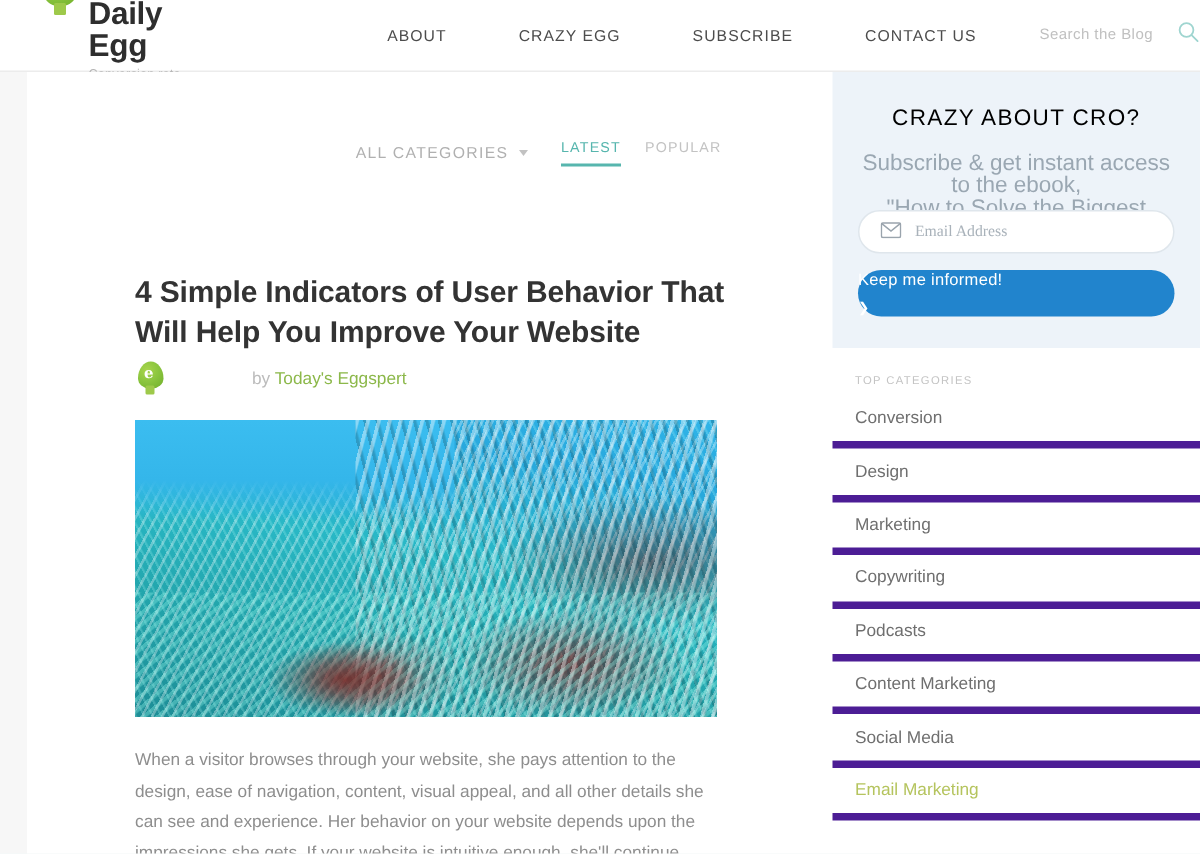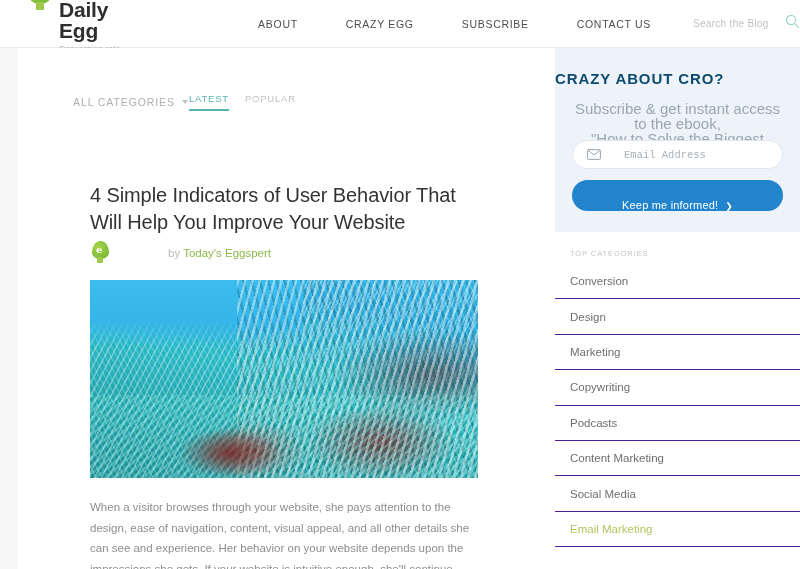--- a/index.html
+++ b/index.html
@@ -129,21 +129,22 @@
     height: 521px;
     background: #ffffff;
   }
 
   .filter-row {
     position: absolute;
     left: 55px; top: 45px;
     width: 408px;
     display: flex;
     align-items: center;
-    justify-content: flex-start;
+    justify-content: flex-end;
+    gap: 21px;
   }
   .all-categories {
     display: flex;
     align-items: center;
     font-size: 10.5px;
     letter-spacing: 0.9px;
     color: #b0b0b0;
     cursor: pointer;
   }
   .chev {
@@ -177,21 +178,21 @@
     background: #57b6ae;
   }
 
   .post-title {
     position: absolute;
     left: 72px; top: 134px;
     width: 395px;
     font-size: 20px;
     line-height: 27px;
     color: #333333;
-    font-weight: normal;
+    font-weight: bold;
     letter-spacing: -0.1px;
   }
 
   .byline {
     position: absolute;
     left: 74px; top: 193px;
     display: flex;
     align-items: center;
     gap: 48px;
   }
@@ -257,25 +258,25 @@
     background: #ffffff;
   }
   .cro-box {
     position: absolute;
     left: 0; top: 0;
     width: 245px; height: 184px;
     background: #edf3f9;
     padding-top: 22px;
   }
   .cro-title {
-    text-align: left;
+    text-align: center;
     font-size: 15px;
     letter-spacing: 0.9px;
-    color: #0c4a6e;
-    font-weight: bold;
+    color: #000000;
+    font-weight: normal;
   }
   .cro-sub {
     text-align: center;
     margin-top: 14px;
     font-size: 15px;
     line-height: 15px;
     color: #9aa7b2;
     padding: 0 14px;
   }
   .email-field {
@@ -287,43 +288,43 @@
     border-radius: 15px;
     display: flex;
     align-items: center;
     padding: 0 14px;
   }
   .email-icon { flex: none; margin-right: 9px; }
   .email-input {
     border: none;
     outline: none;
     background: transparent;
-    font-family: Liberation Mono, monospace;
+    font-family: Liberation Serif, serif;
     font-size: 10.5px;
     color: #9aa4ad;
     width: 160px;
-    margin-left: 14px;
   }
   .email-input::placeholder { color: #a9b2ba; }
   .cro-submit {
     position: absolute;
     left: 17px; top: 132px;
     width: 211px; height: 31px;
     border: none;
     border-radius: 16px;
     background: #2184cd;
     color: #ffffff;
     font-family: "Liberation Sans", sans-serif;
     font-size: 11px;
     letter-spacing: 0.2px;
     cursor: pointer;
     display: flex;
-    align-items: flex-end;
+    align-items: flex-start;
     justify-content: center;
     gap: 7px;
+    flex-direction: column;
   }
   .cro-submit .arrow { font-size: 9px; }
 
   .cats-header {
     position: absolute;
     left: 15px; top: 201px;
     font-size: 7.5px;
     letter-spacing: 0.9px;
     color: #c4c4c4;
   }
@@ -331,21 +332,21 @@
     position: absolute;
     left: 0; top: 216px;
     width: 245px;
     list-style: none;
   }
   .cat-item {
     height: 35.4px;
     display: flex;
     align-items: center;
     padding-left: 15px;
-    border-bottom: 1px solid #4c1d95;
+    border-bottom: 5px solid #4c1d95;
     font-size: 11.5px;
     color: #6f6f6f;
     cursor: pointer;
   }
   .cat-item.active { color: #b5c45e; }
 
   .gutter-left {
     position: absolute;
     left: 0; top: 48px;
     width: 18px; height: 521px;

